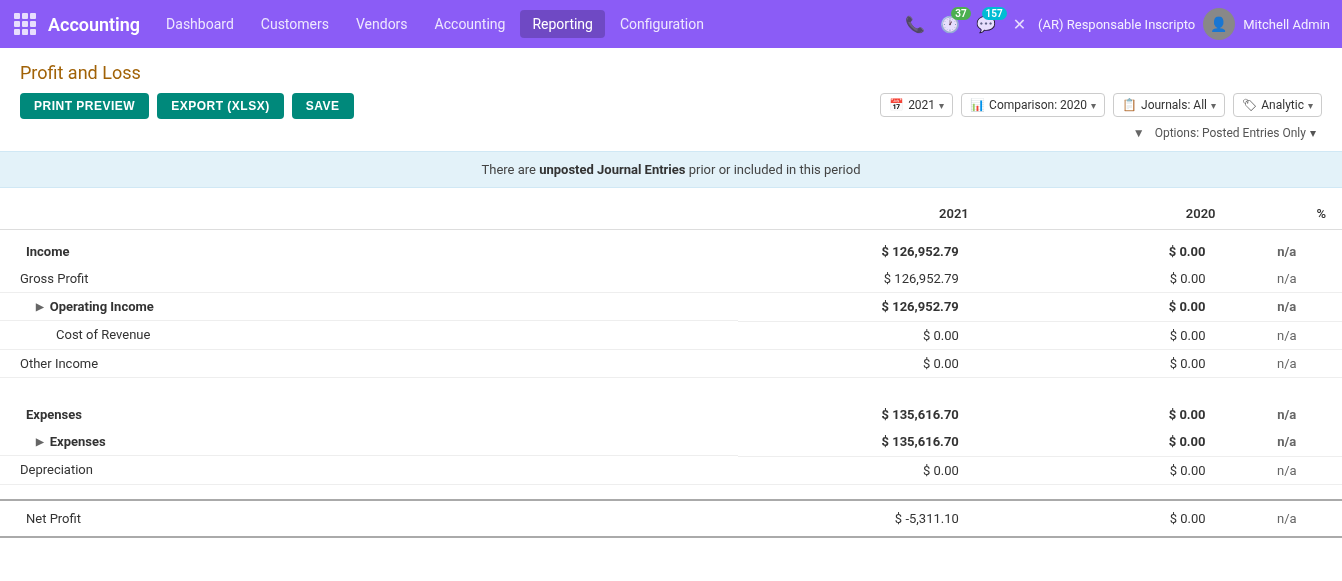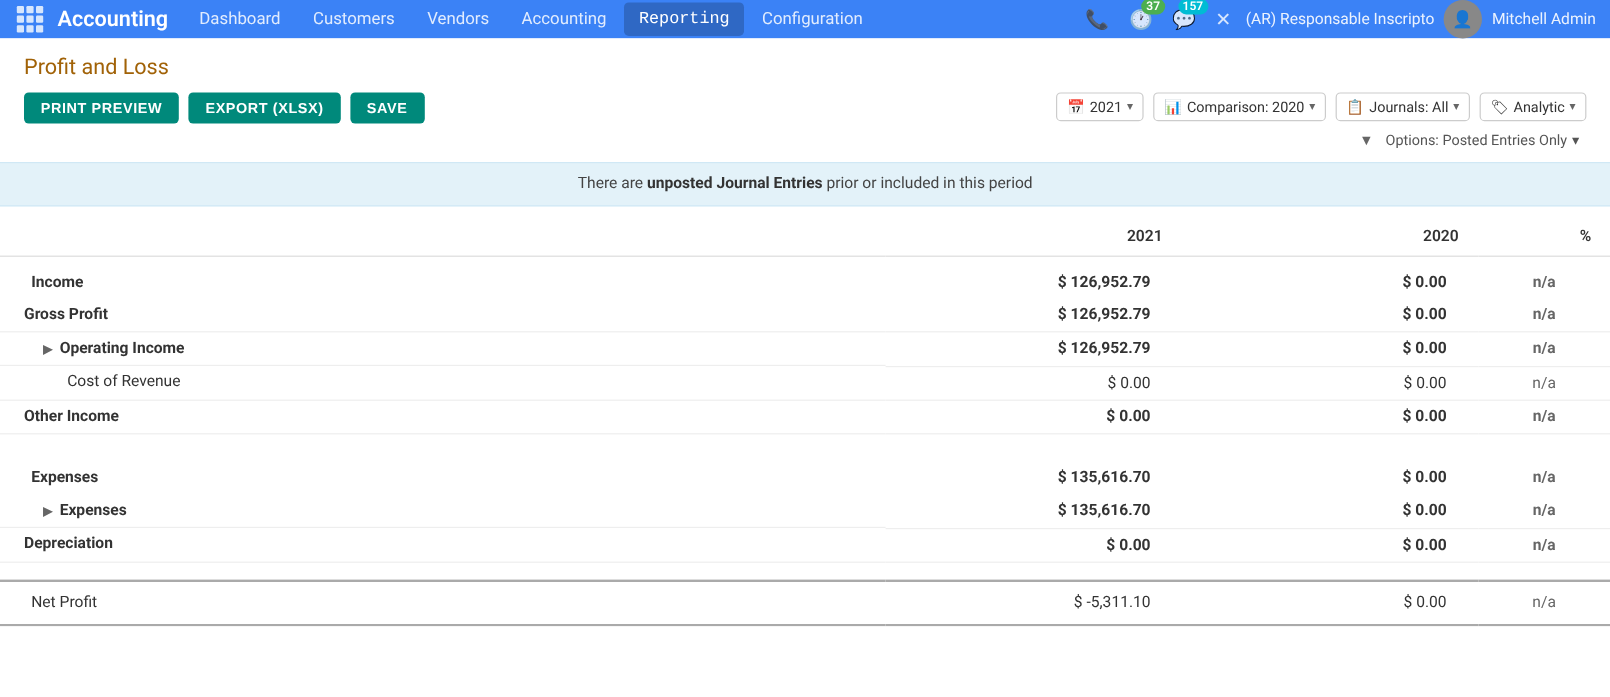--- a/index.html
+++ b/index.html
@@ -1,24 +1,24 @@
 <!DOCTYPE html>
 <html><head>
   <meta charset="utf-8">
   <style>
     * { margin: 0; padding: 0; box-sizing: border-box; }
     body { font-family: -apple-system, BlinkMacSystemFont, 'Segoe UI', Roboto, sans-serif; font-size: 13px; background: #fff; color: #333; }
 
     
     .top-nav {
-      background: #3b82f6;
+      background: #8b5cf6;
       color: #fff;
       display: flex;
       align-items: center;
-      height: 32px;
+      height: 48px;
       padding: 0 12px;
       gap: 4px;
     }
     .nav-logo {
       display: flex;
       align-items: center;
       gap: 10px;
       margin-right: 10px;
     }
     .nav-logo-title {
@@ -46,21 +46,21 @@
       flex: 1;
     }
     .nav-item {
       color: rgba(255,255,255,0.85);
       padding: 6px 12px;
       border-radius: 4px;
       cursor: pointer;
       font-size: 14px;
       white-space: nowrap;
     }
-    .nav-item.active { background: rgba(0,0,0,0.2); color: #fff; font-family: Liberation Mono, monospace; }
+    .nav-item.active { background: rgba(0,0,0,0.2); color: #fff; }
 
     .nav-right {
       display: flex;
       align-items: center;
       gap: 8px;
       margin-left: auto;
     }
     .nav-icon-btn {
       color: rgba(255,255,255,0.8);
       cursor: pointer;
@@ -207,21 +207,21 @@
     }
 
     
     .row-section td {
       font-weight: 700;
       padding-top: 14px;
       padding-bottom: 6px;
       border-bottom: none;
     }
     .row-subsection td {
-      font-weight: 700;
+      font-weight: 400;
     }
     .row-expandable td {
       font-weight: 700;
     }
     .row-expandable td:first-child {
       display: flex;
       align-items: center;
       gap: 6px;
     }
     .expand-icon {

